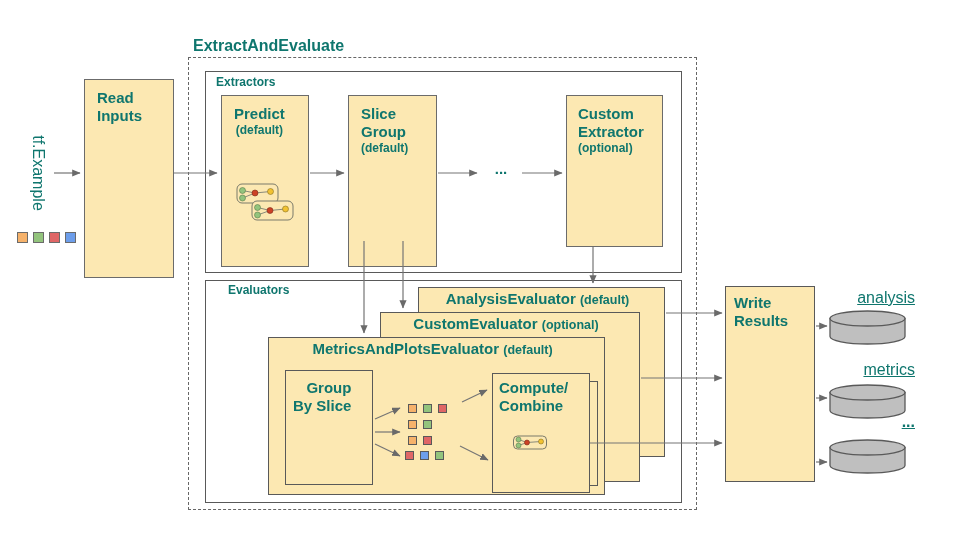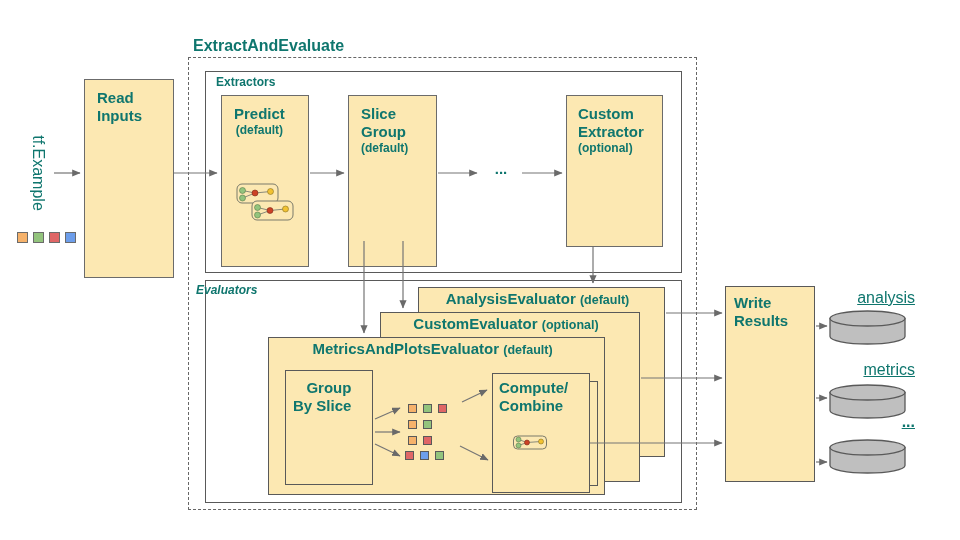--- a/index.html
+++ b/index.html
@@ -77,21 +77,21 @@
 
   <div class="tanbox" style="left:566px;top:95px;width:97px;height:152px;">
     <div class="boxlabel" style="left:11px;">
       <div class="bold15">Custom</div>
       <div class="bold15">Extractor</div>
       <div class="qual">(optional)</div>
     </div>
   </div>
 
   <div class="container" style="left:205px;top:280px;width:477px;height:223px;"></div>
-  <div class="seclabel" style="left:196px;top:283px;font-style:italic;">Evaluators</div>
+  <div class="seclabel" style="left:228px;top:283px;">Evaluators</div>
 
   <div class="card" style="left:418px;top:287px;width:247px;height:170px;">
     <div class="cardtitle bold15">
       <span>AnalysisEvaluator</span>
       <span class="q">(default)</span>
     </div>
   </div>
   <div class="card" style="left:380px;top:312px;width:260px;height:170px;">
     <div class="cardtitle bold15">
       <span>CustomEvaluator</span>

